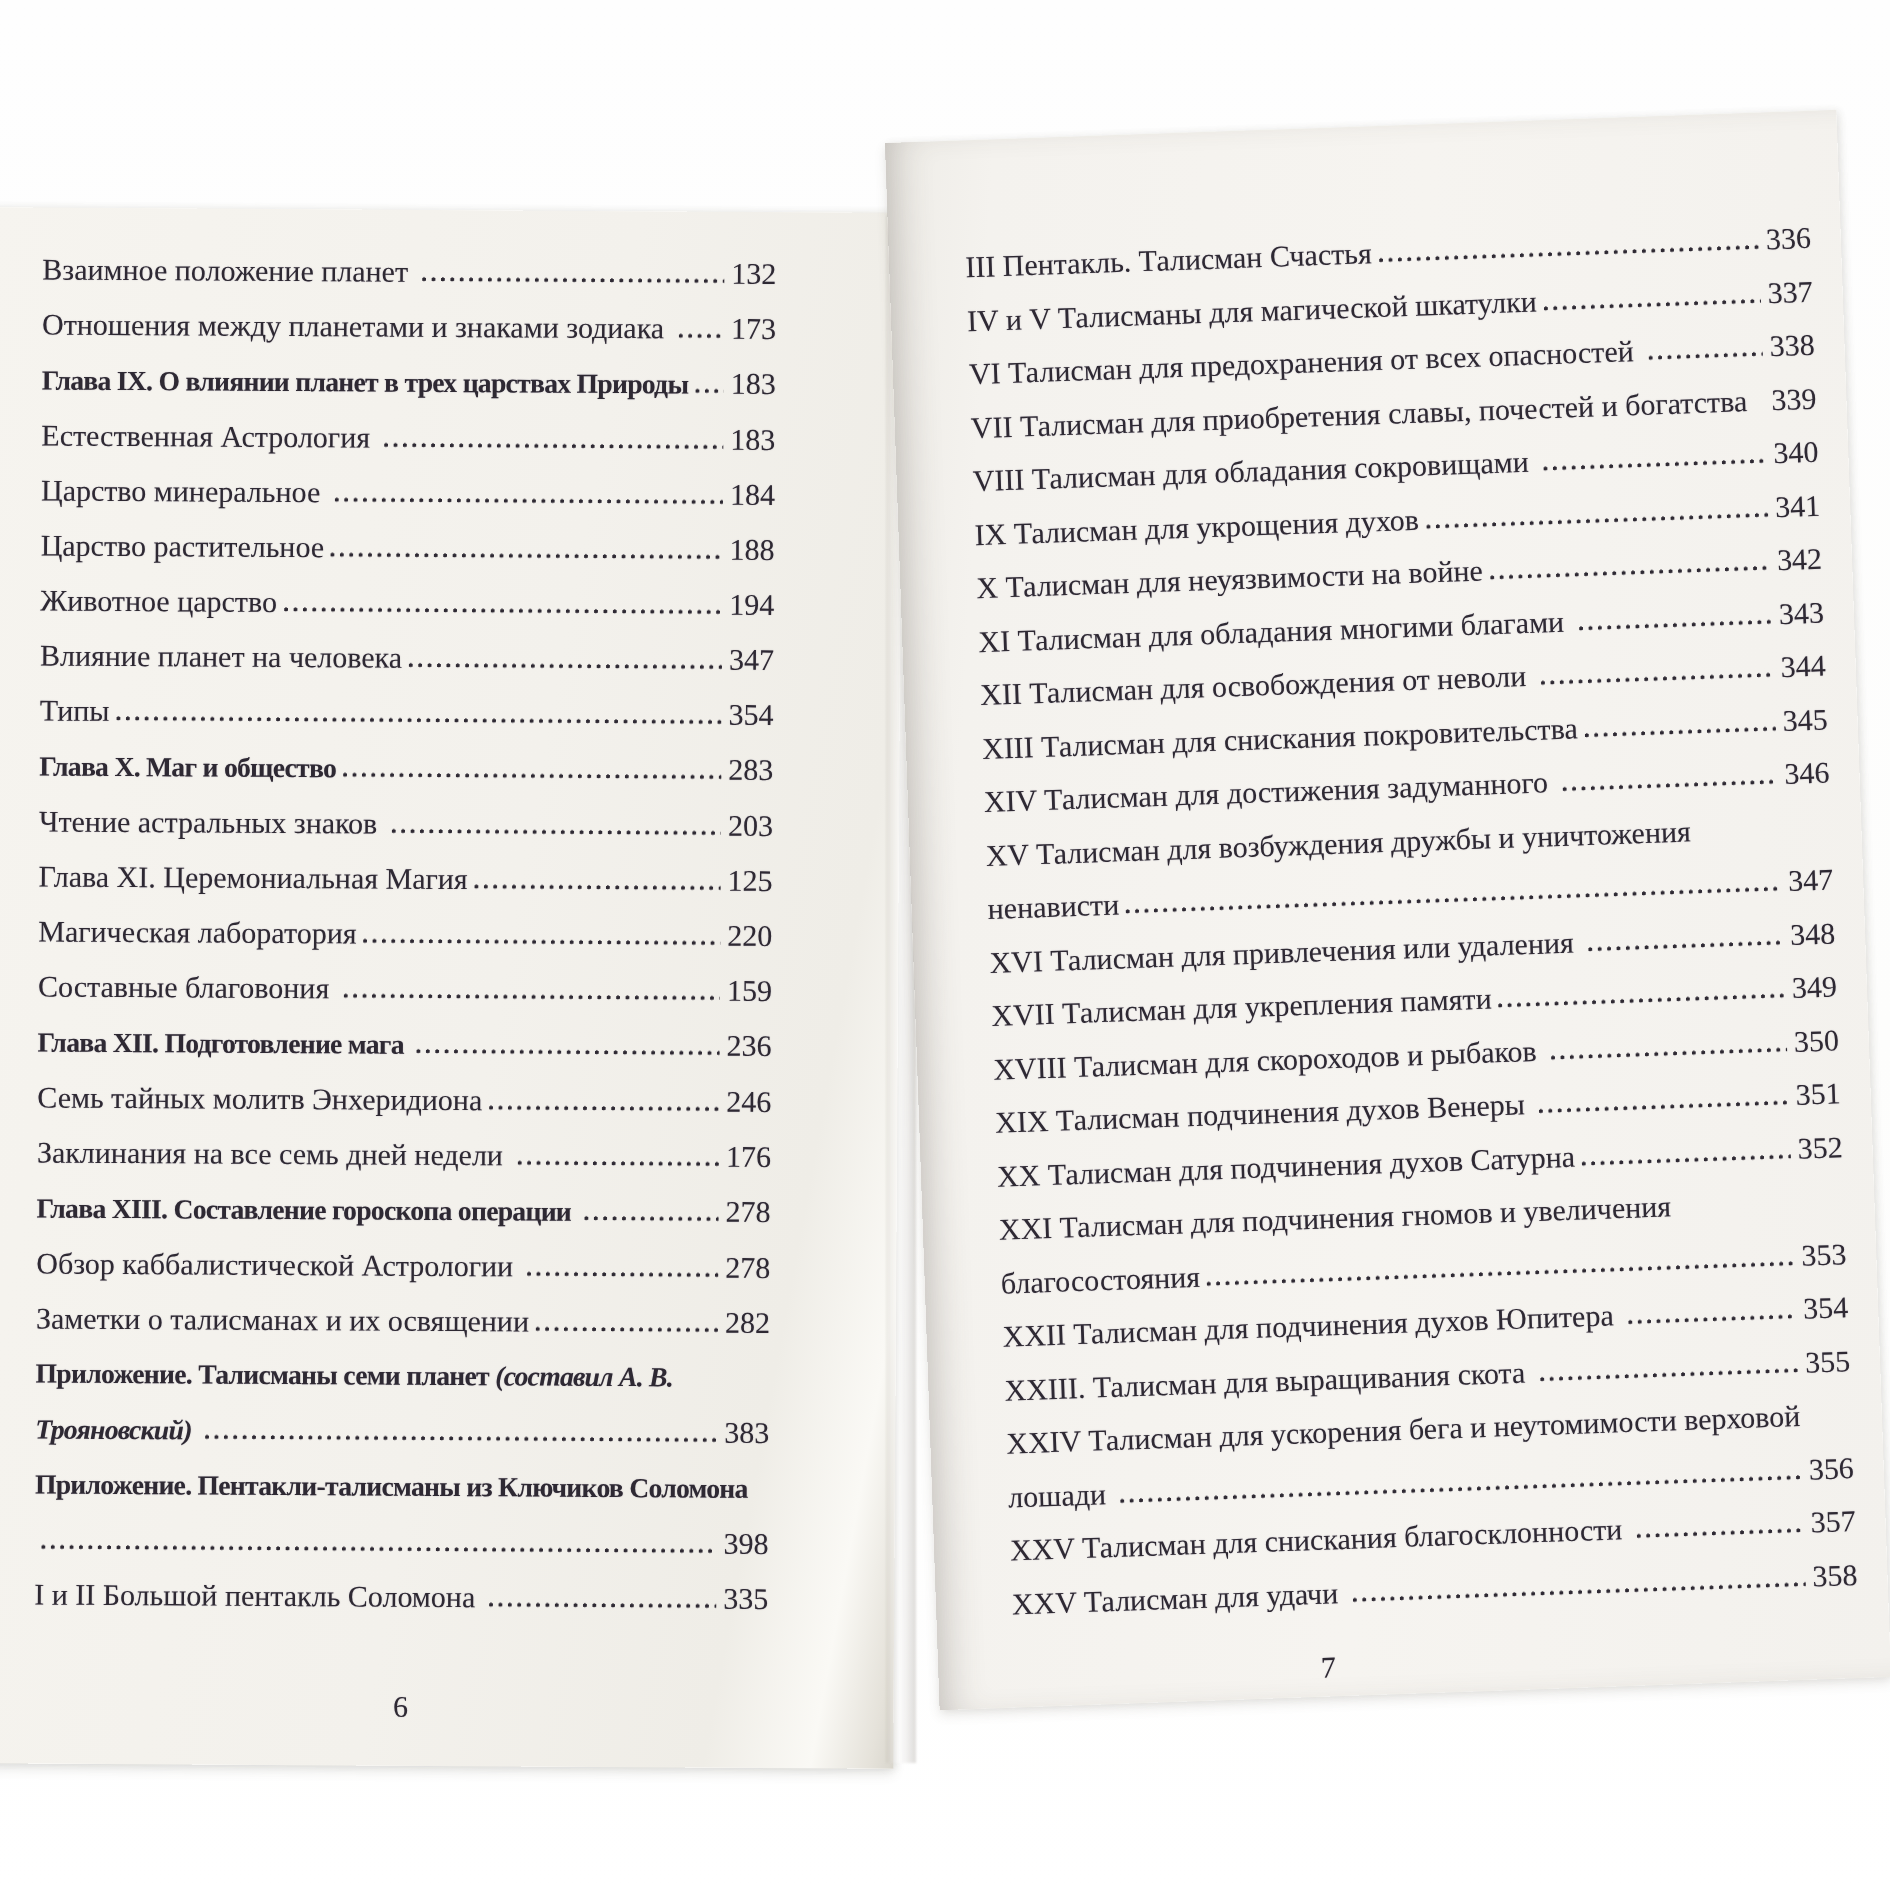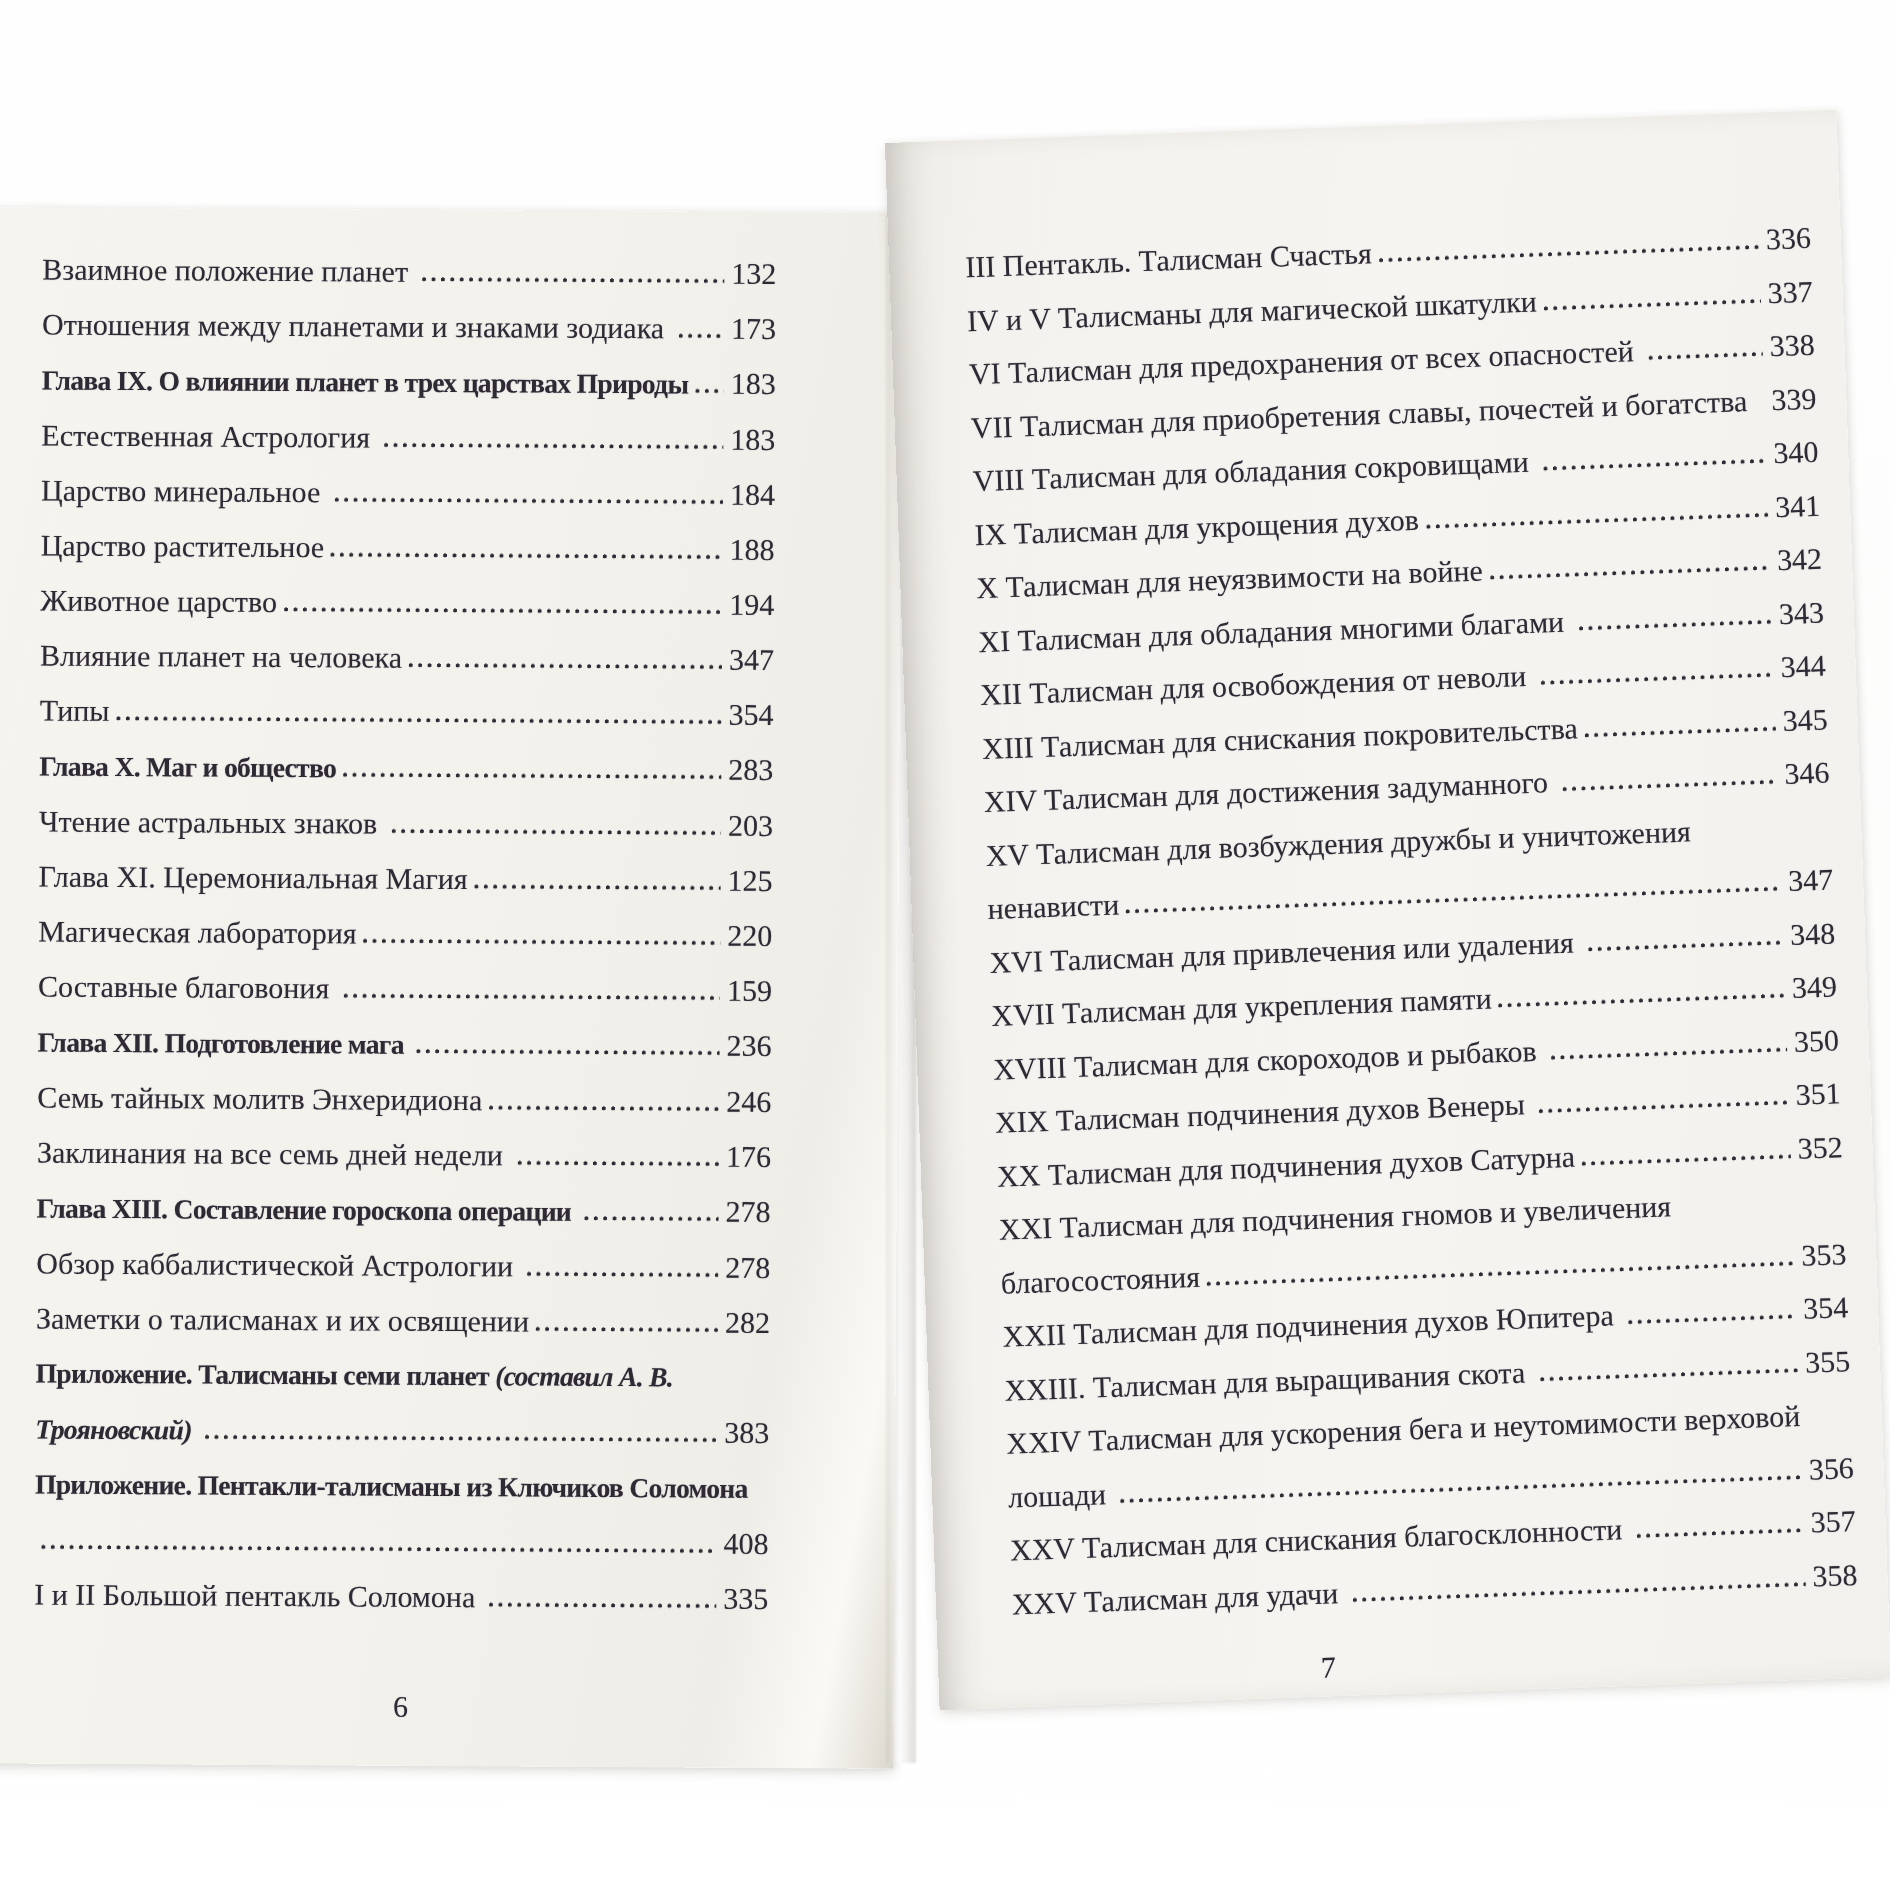--- a/index.html
+++ b/index.html
@@ -205,21 +205,21 @@
             <span class="leader"></span>
             <span class="pg">383</span>
           </div>
         </div>
         <div class="entry b">
           <div class="line">
             <span class="t">Приложение. Пентакли-талисманы из Ключиков Соломона</span>
           </div>
           <div class="line">
             <span class="leader"></span>
-            <span class="pg">408</span>
+            <span class="pg">398</span>
           </div>
         </div>
         <div class="entry">
           <div class="line">
             <span class="t">I и II Большой пентакль Соломона </span>
             <span class="leader"></span>
             <span class="pg">335</span>
           </div>
         </div>
       </div>

